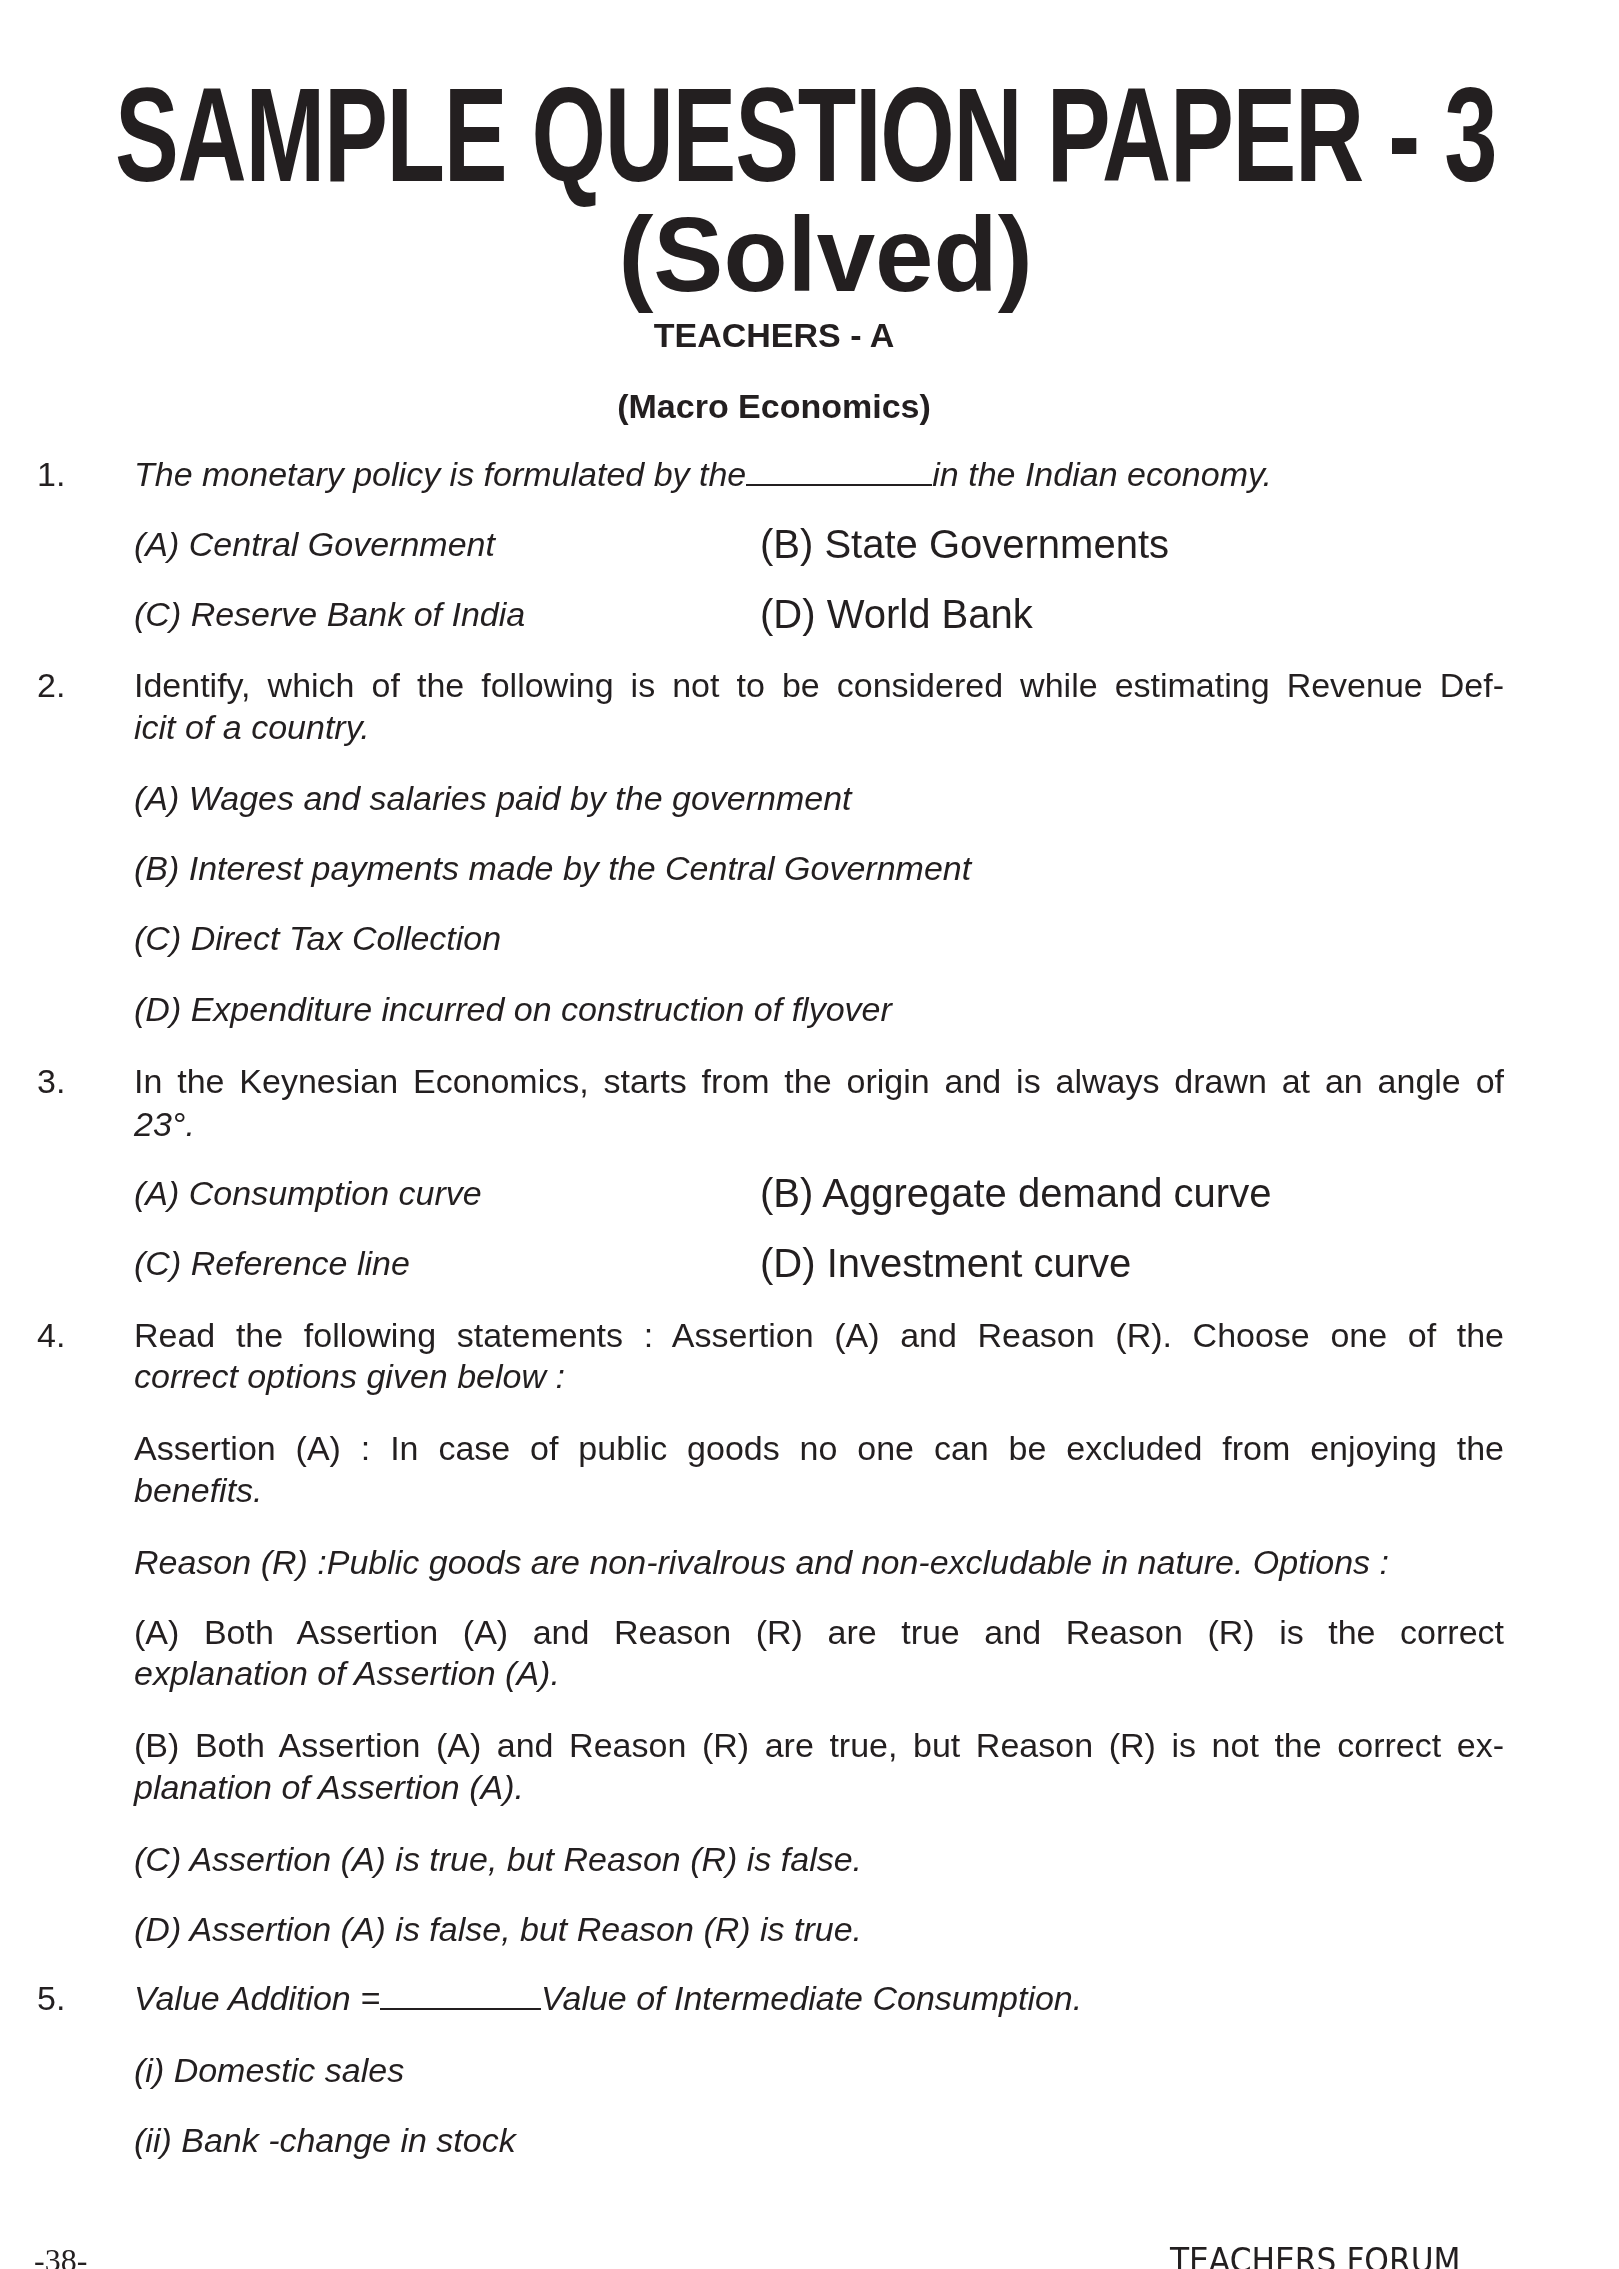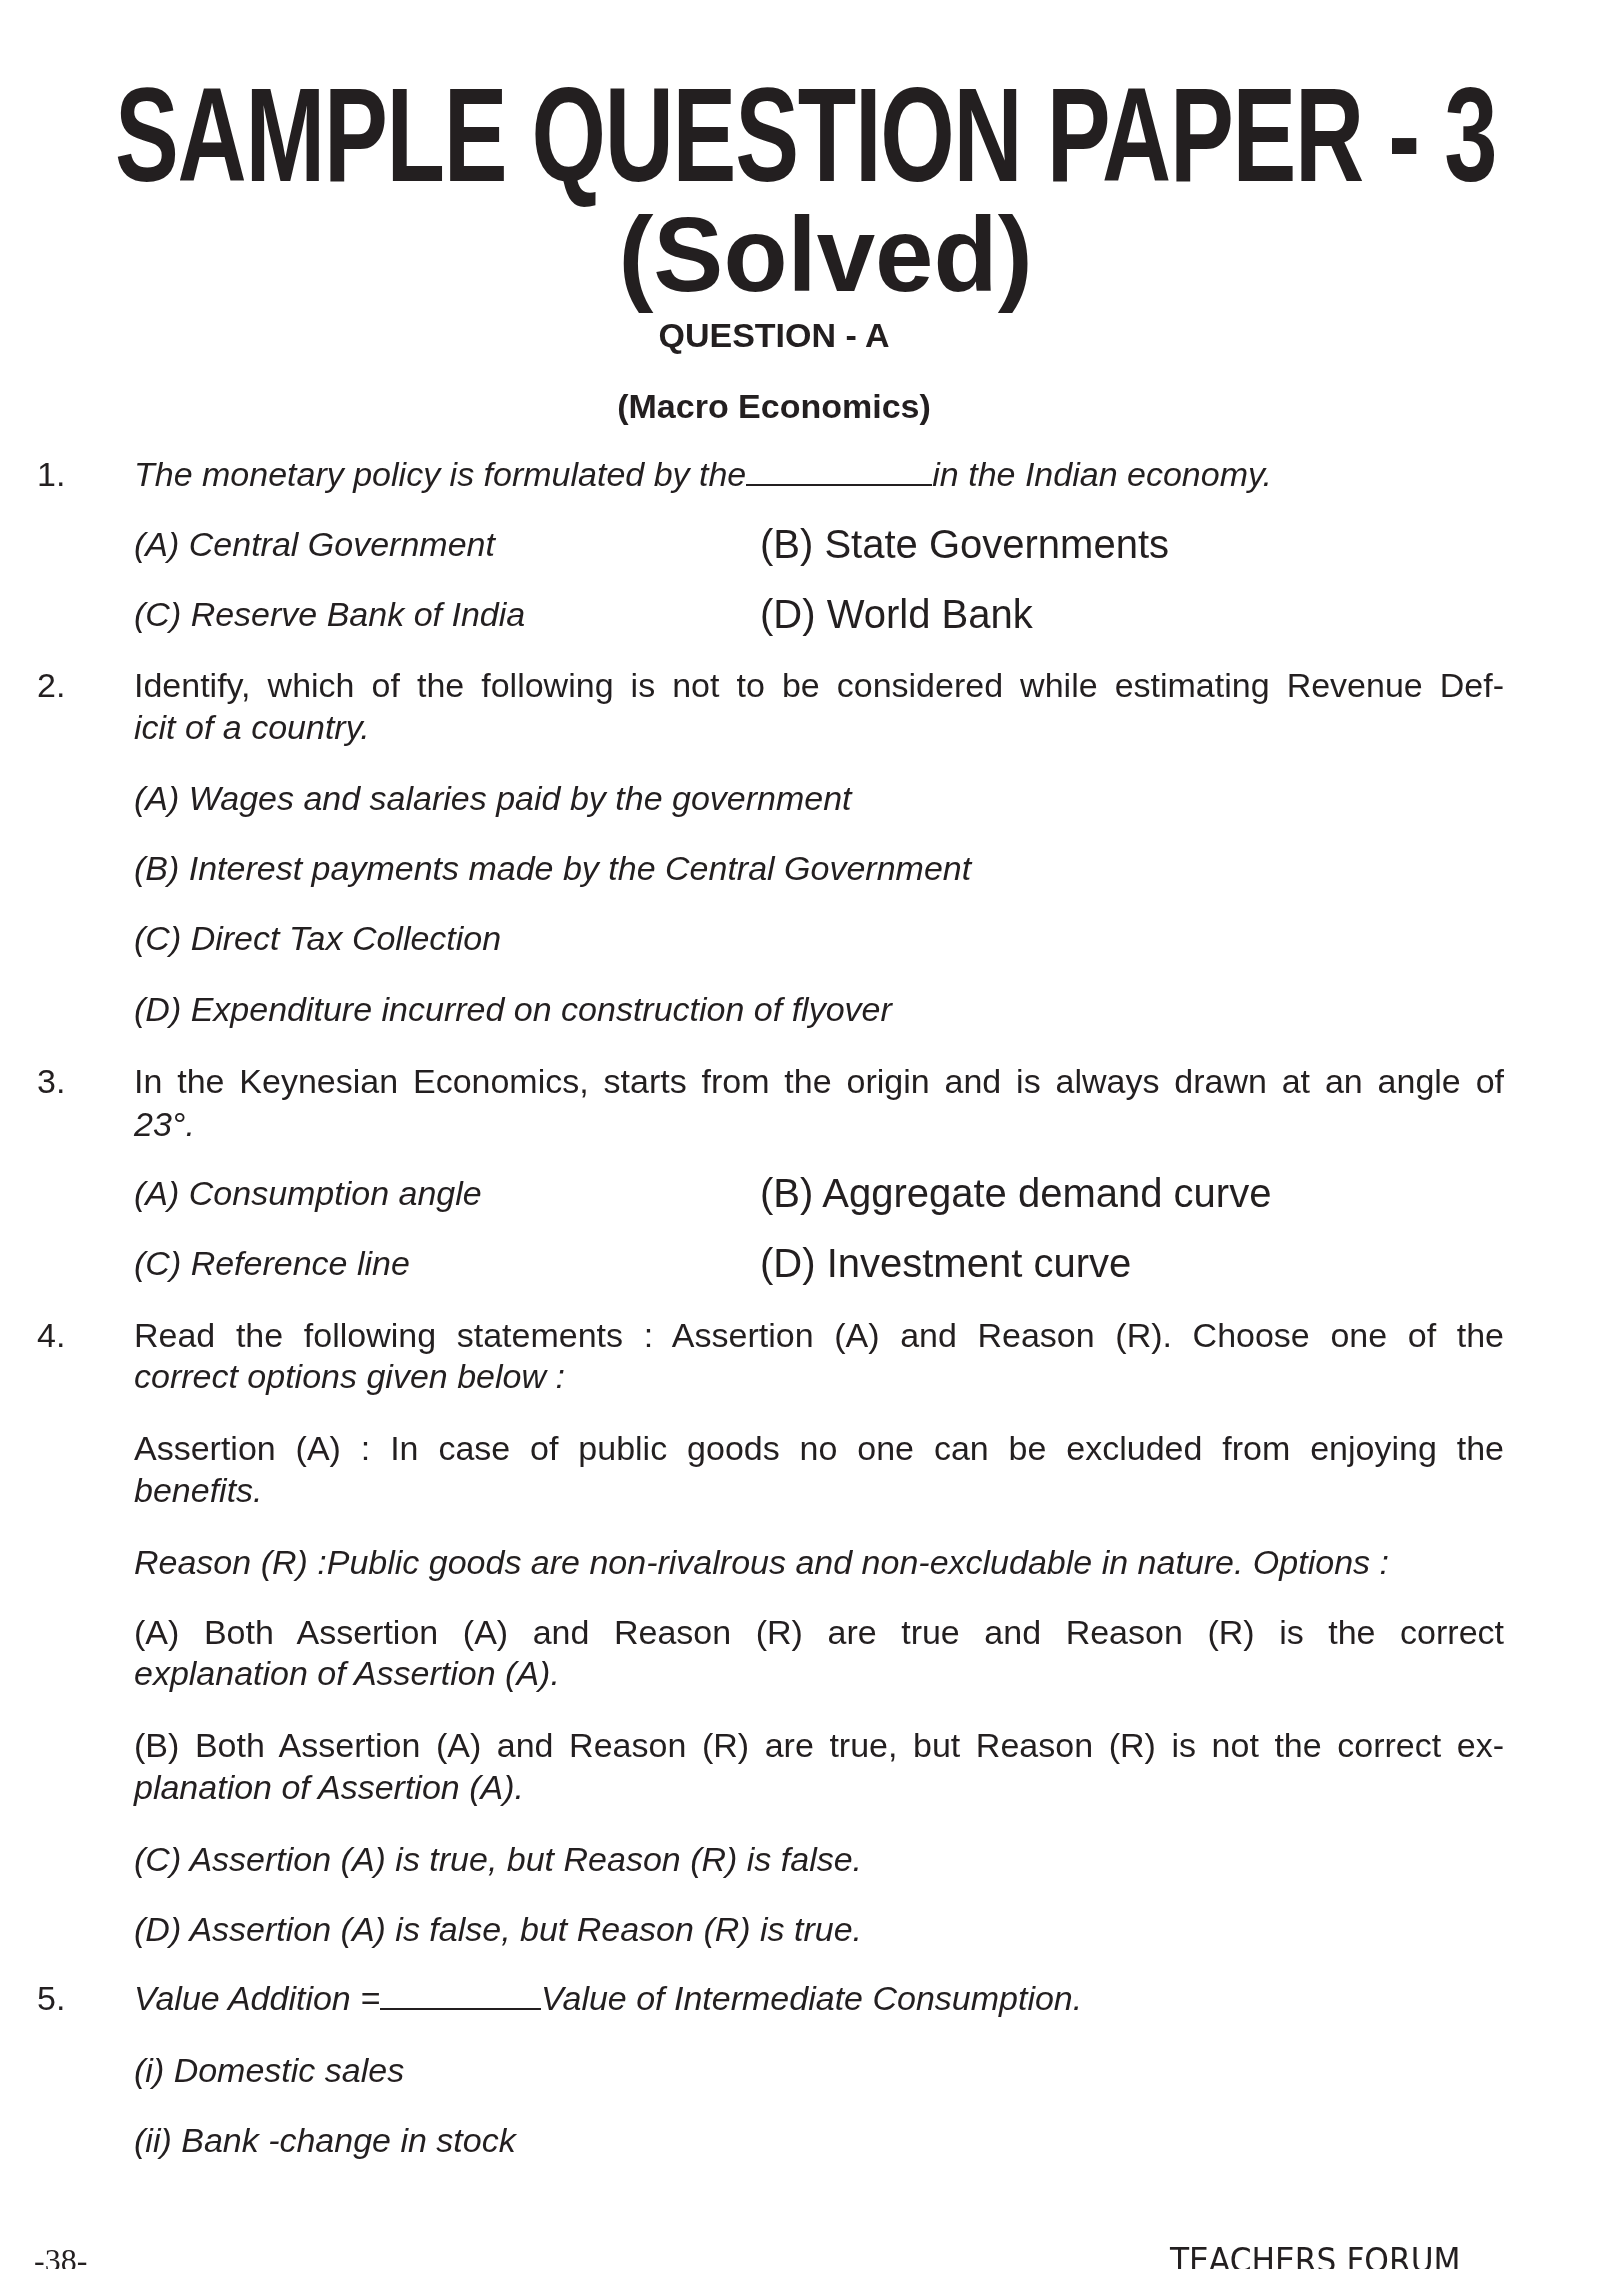--- a/index.html
+++ b/index.html
@@ -14,21 +14,21 @@
   .just{left:134px;width:1370px;font-size:34px;line-height:39px;white-space:normal;text-align:justify;text-align-last:justify;}
   .blank{display:inline-block;border-bottom:2.7px solid #231f20;height:26.6px;vertical-align:baseline;}
   .footer-left{left:34px;top:2243px;font-family:"Liberation Serif",serif;font-size:32px;line-height:35px;}
   .footer-right{left:1170px;top:2243px;font-family:"DejaVu Sans",sans-serif;font-size:34px;line-height:35px;letter-spacing:0px;transform:scaleX(0.92);transform-origin:left top;}
 </style>
 </head>
 <body>
 
 <div class="abs title">SAMPLE QUESTION PAPER - 3</div>
 <div class="abs solved">(Solved)</div>
-<div class="abs sec" style="top:316px;">QUESTION - A</div>
+<div class="abs sec" style="top:316px;">TEACHERS - A</div>
 <div class="abs sec" style="top:387px;">(Macro Economics)</div>
 
 <div>
   <div class="abs num" style="top:455px;">1.</div>
   <div class="abs txt" style="top:455px;"><span>The monetary policy is formulated by the</span><span class="blank" style="width:186px;"></span><span>in the Indian economy.</span></div>
   <div class="abs txt" style="top:525px;">(A) Central Government</div>
   <div class="abs colb" style="top:525px;">(B) State Governments</div>
   <div class="abs txt" style="top:595px;">(C) Reserve Bank of India</div>
   <div class="abs colb" style="top:595px;">(D) World Bank</div>
 </div>
@@ -40,21 +40,21 @@
   <div class="abs txt" style="top:779px;">(A) Wages and salaries paid by the government</div>
   <div class="abs txt" style="top:849px;">(B) Interest payments made by the Central Government</div>
   <div class="abs txt" style="top:919px;">(C) Direct Tax Collection</div>
   <div class="abs txt" style="top:990px;">(D) Expenditure incurred on construction of flyover</div>
 </div>
 
 <div>
   <div class="abs num" style="top:1062px;">3.</div>
   <div class="abs just" style="top:1062px;">In the Keynesian Economics, starts from the origin and is always drawn at an angle of</div>
   <div class="abs txt" style="top:1105px;">23°.</div>
-  <div class="abs txt" style="top:1174px;">(A) Consumption angle</div>
+  <div class="abs txt" style="top:1174px;">(A) Consumption curve</div>
   <div class="abs colb" style="top:1174px;">(B) Aggregate demand curve</div>
   <div class="abs txt" style="top:1244px;">(C) Reference line</div>
   <div class="abs colb" style="top:1244px;">(D) Investment curve</div>
 </div>
 
 <div>
   <div class="abs num" style="top:1316px;">4.</div>
   <div class="abs just" style="top:1316px;">Read the following statements : Assertion (A) and Reason (R). Choose one of the</div>
   <div class="abs txt" style="top:1357px;">correct options given below :</div>
   <div class="abs just" style="top:1429px;">Assertion  (A)  : In case of public  goods no one can be  excluded  from enjoying the</div>

